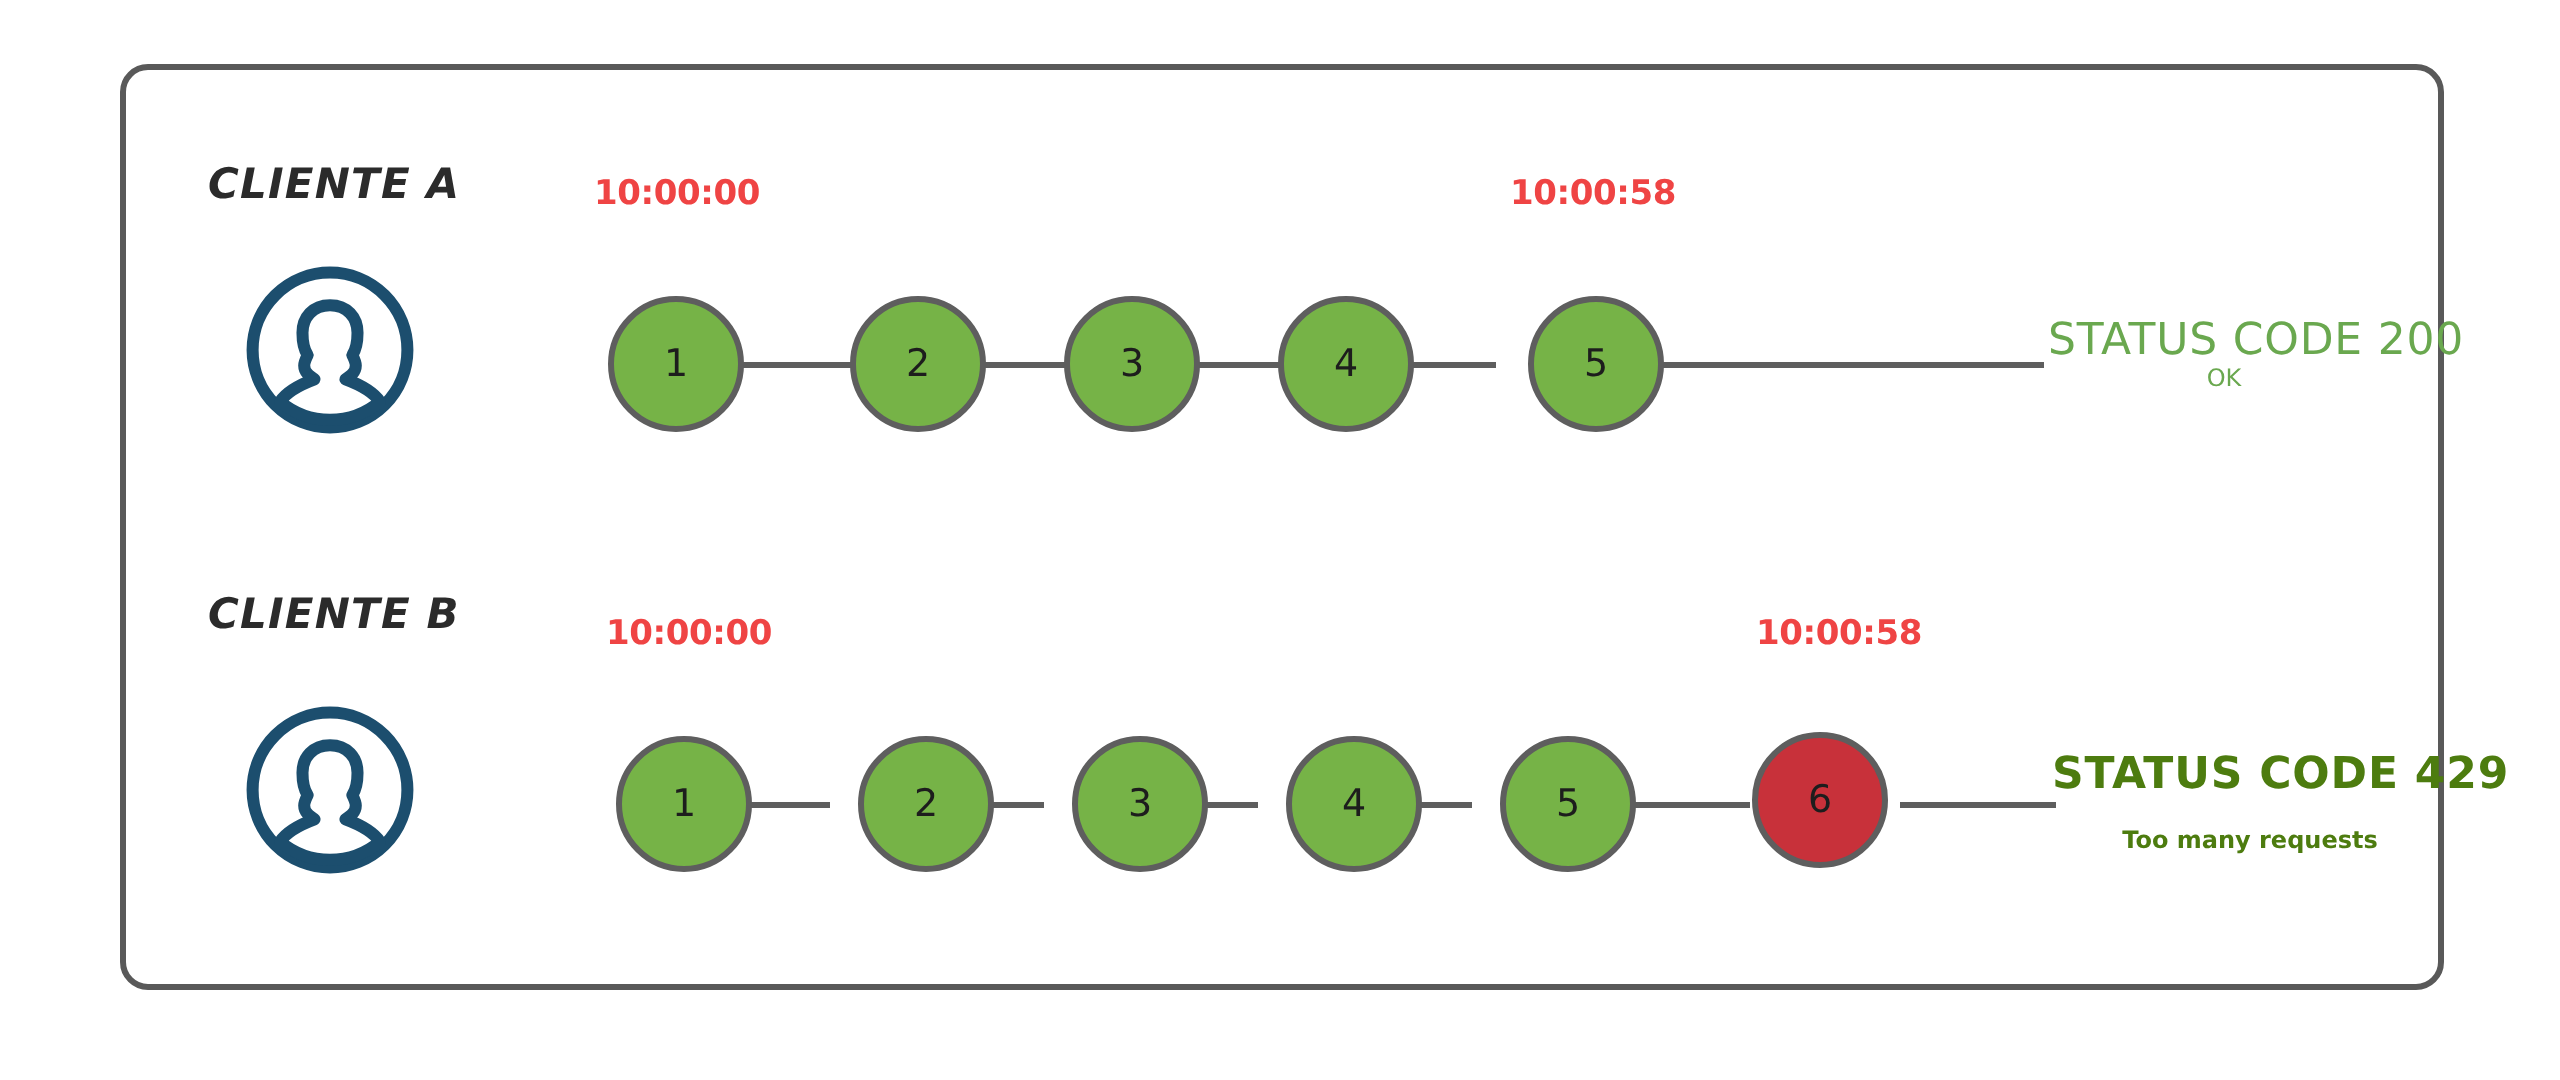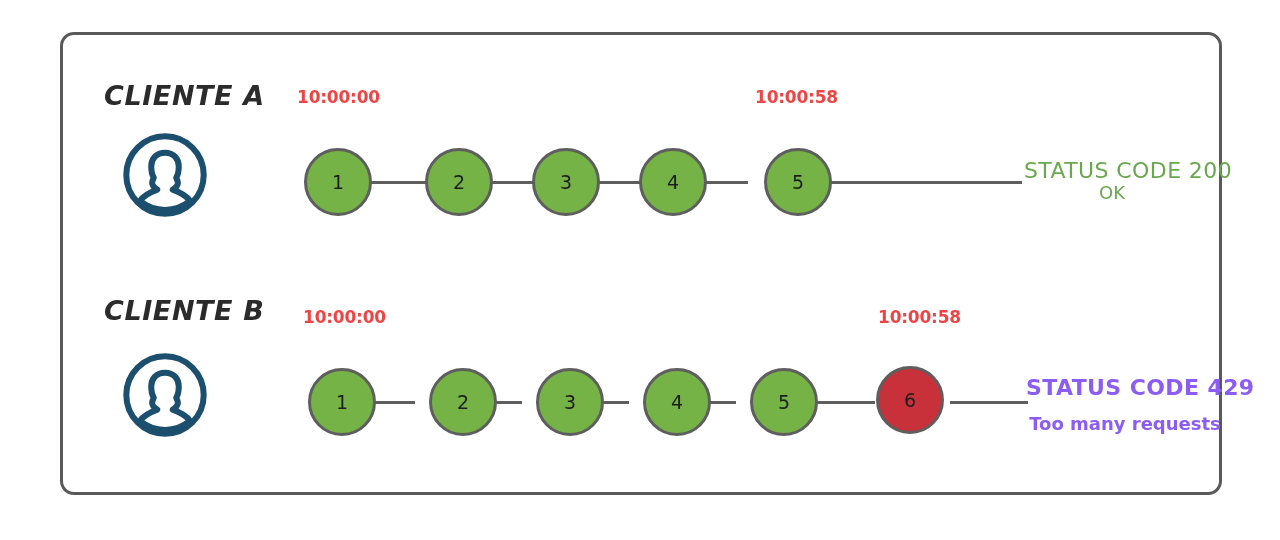--- a/index.html
+++ b/index.html
@@ -30,21 +30,21 @@
     height: 463px;
     border: 3px solid #595959;
     border-radius: 14px;
     background: #ffffff;
     box-sizing: border-box;
   }
 
   .client-label {
     position: absolute;
     font-family: "DejaVu Sans", sans-serif;
-    font-size: 27px;
+    font-size: 21px;
     font-weight: 700;
     font-style: italic;
     letter-spacing: 0.6px;
     color: #2b2b2b;
     white-space: nowrap;
   }
 
   .avatar {
     position: absolute;
     width: 86px;
@@ -93,24 +93,24 @@
     font-family: "DejaVu Sans", sans-serif;
     line-height: 1.15;
   }
   .status .line1 {
     display: block;
     font-size: 22px;
     letter-spacing: 0.4px;
   }
   .status .line2 {
     display: block;
-    font-size: 18px;
+    font-size: 12px;
   }
   .status.ok   { color: #6aa84f; }
-  .status.err  { color: #8b5cf6; font-weight: 700; }
+  .status.err  { color: #4d7c0f; font-weight: 700; }
   .status.err .line2 { font-weight: 700; margin-top: 14px; }
 </style>
 </head>
 <body>
 
 <div id="canvas">
 
   <div class="panel"></div>
 
   <div class="client-label" style="left:104px; top:80px;">CLIENTE A</div>

